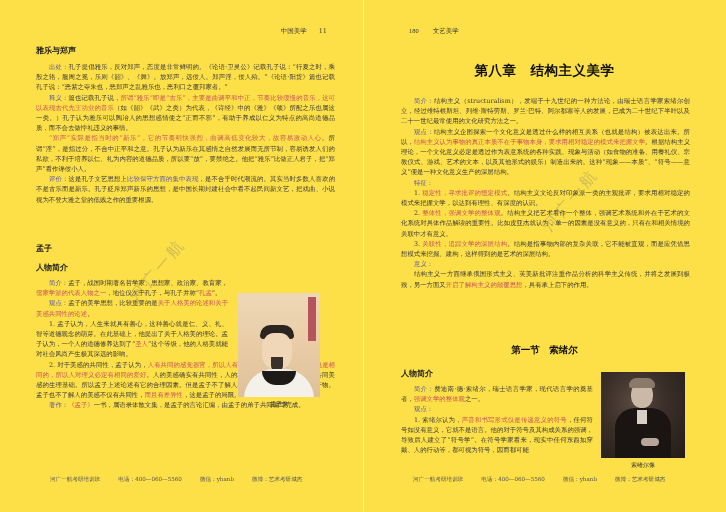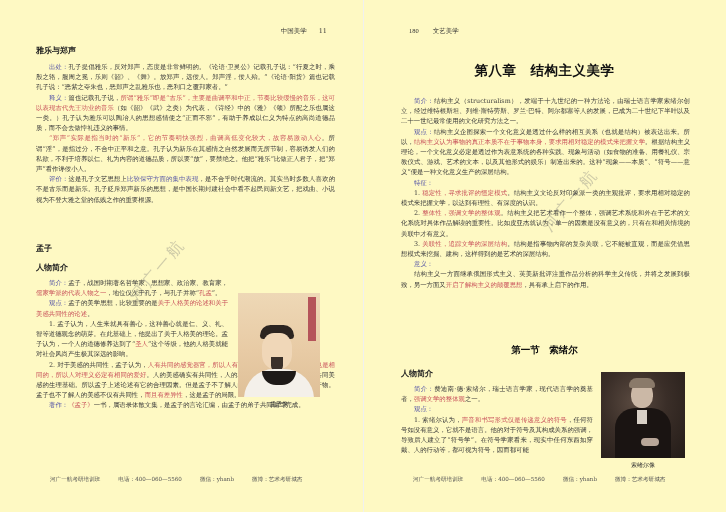--- a/index.html
+++ b/index.html
@@ -1,19 +1,19 @@
 <!DOCTYPE html>
 <html><head>
 <meta charset="utf-8">
 <style>
   * { box-sizing: border-box; margin: 0; padding: 0; }
   html, body { width: 726px; height: 512px; overflow: hidden; background: #fdfdfd; }
   body { font-family: "DejaVu Serif", "Liberation Serif", serif; color: #333; position: relative; }
   .spread { position: absolute; inset: 0; display: flex; }
-  .page { position: relative; width: 363px; height: 512px; background: #fef9c3; overflow: hidden; }
+  .page { position: relative; width: 363px; height: 512px; background: #fde047; overflow: hidden; }
   .page.left { padding: 0 28px 0 36px; }
   .page.right { padding: 0 36px 0 36px; }
   .running-head { position: absolute; top: 27px; font-size: 6.5px; color: #333; }
   .left .running-head { right: 36px; }
   .right .running-head { left: 36px; }
   .running-head span { margin-left: 10px; }
   .right .running-head span.title { margin-left: 12px; }
   .h2 { font-family: "DejaVu Sans", "Liberation Sans", sans-serif; font-weight: bold; font-size: 8px; color: #222; }
   .h-center { text-align: left; font-weight: bold; font-size: 8px; color: #222; font-family: "DejaVu Sans", "Liberation Sans", sans-serif; }
   .chapter { text-align: center; font-weight: bold; font-size: 13.5px; color: #111; font-family: "DejaVu Serif", "Liberation Serif", serif; letter-spacing: 0.5px; }

